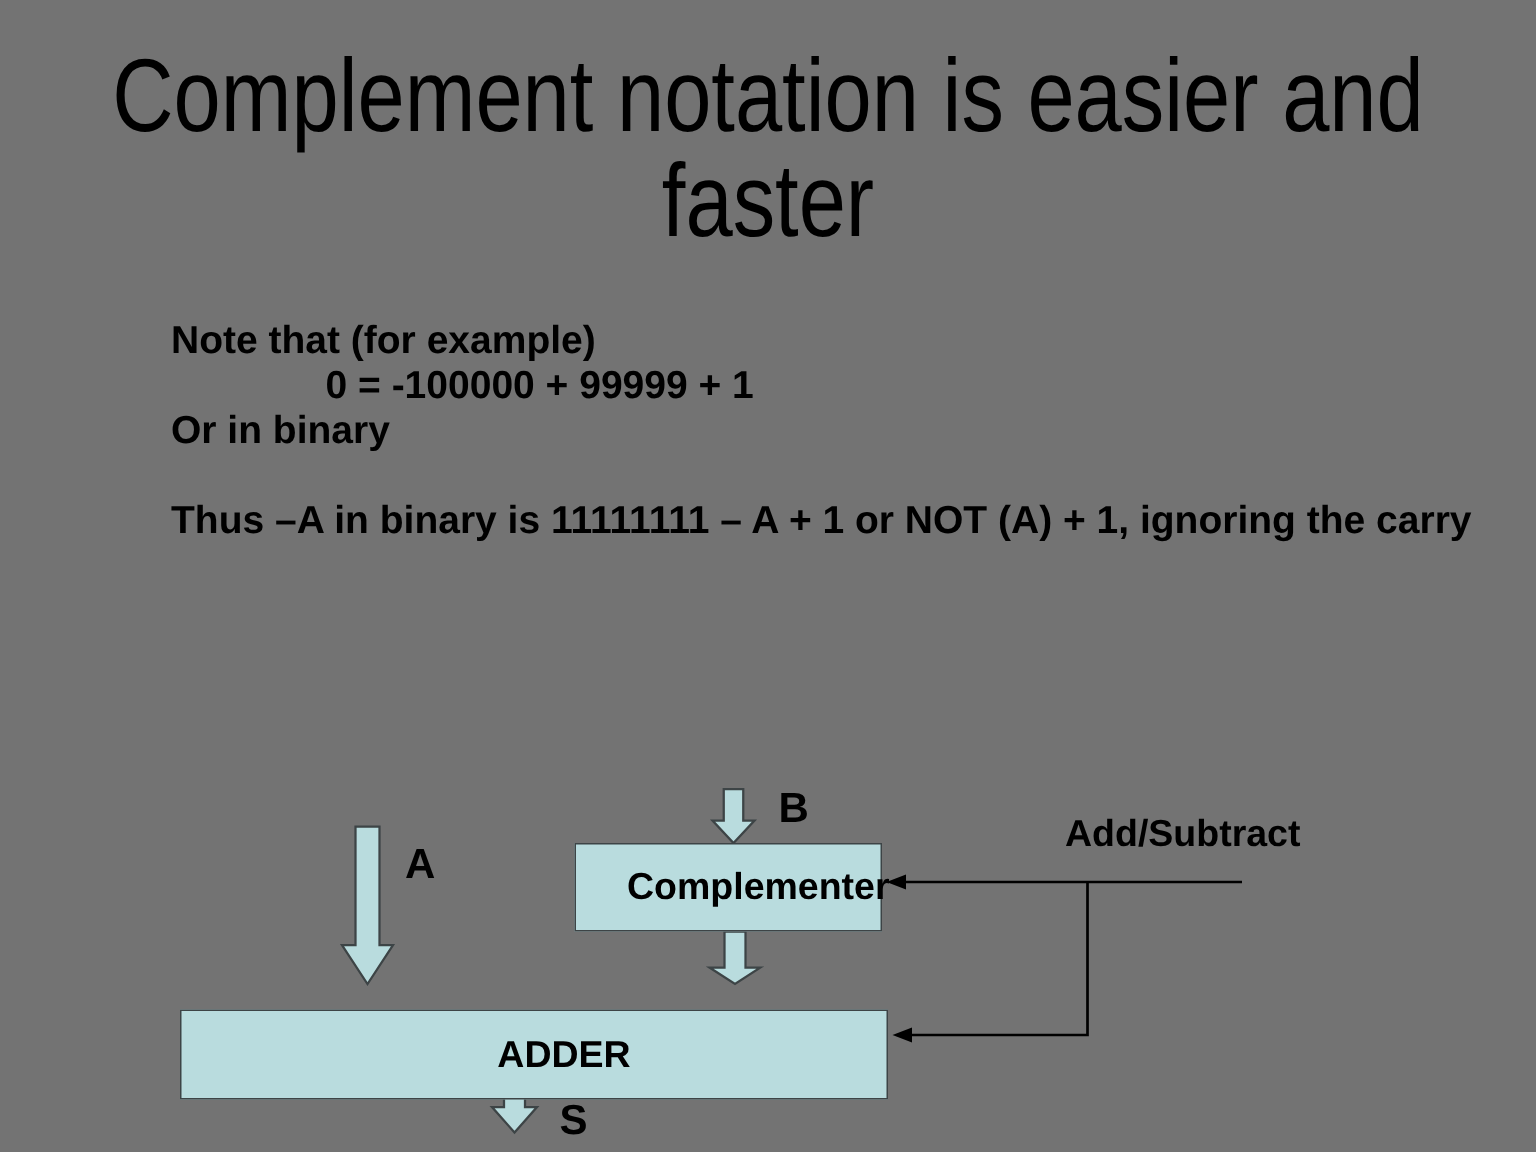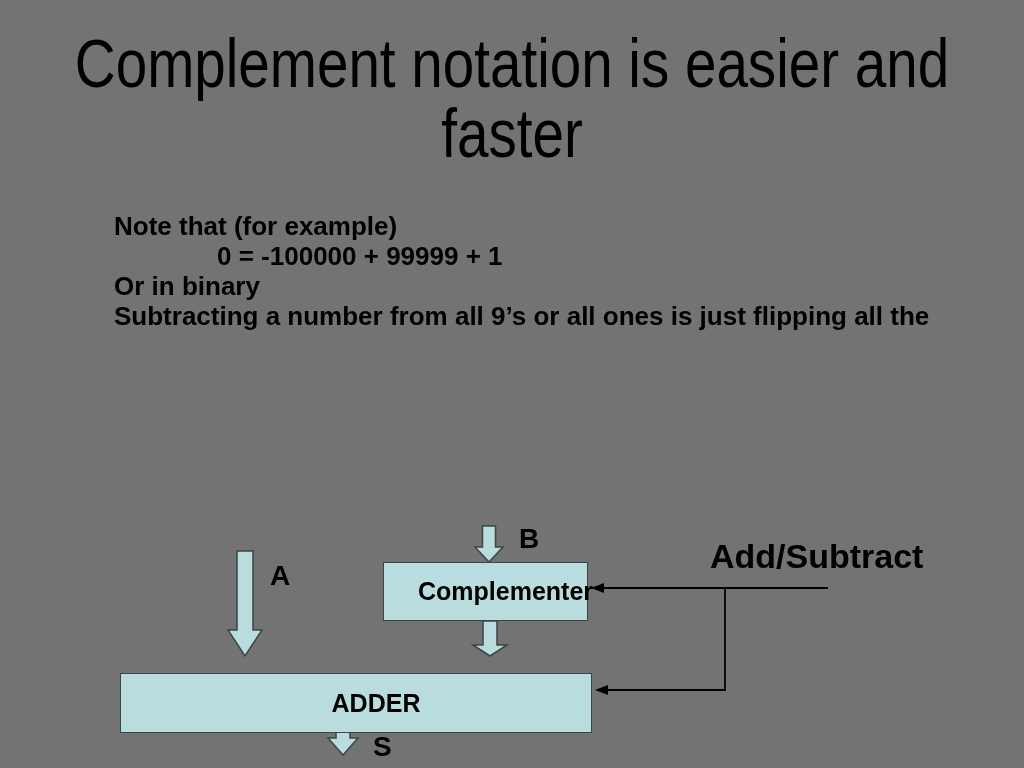--- a/index.html
+++ b/index.html
@@ -64,42 +64,42 @@
   .box.adder        { left: 120px; top: 656px; width: 472px; height: 60px; margin-top: 17px; }
 
   .diag-label {
     position: absolute;
     font-weight: 700;
     white-space: nowrap;
   }
   .label-a { left: 270px; top: 560px; font-size: 28px; line-height: 32px; }
   .label-b { left: 519px; top: 523px; font-size: 28px; line-height: 32px; }
   .label-s { left: 373px; top: 731px; font-size: 28px; line-height: 32px; }
-  .label-addsub { left: 710px; top: 541px; font-size: 34px; line-height: 30px; }
+  .label-addsub { left: 710px; top: 541px; font-size: 25px; line-height: 30px; }
 
   .block-arrow { fill: var(--shape-fill, #B9DCDE); stroke: var(--shape-border, #3d4446); stroke-width: 1.5; }
   .wire { stroke: var(--line-color, #000000); stroke-width: 1.8; fill: none; }
   .wire-head { fill: var(--line-color, #000000); stroke: none; }
 </style>
 </head>
 <body>
 
 <div class="slide">
 
   <div class="title">
     <div>Complement notation is easier and</div>
     <div>faster</div>
   </div>
 
   <div class="body-text">
     <div class="ln">Note that (for example)</div>
     <div class="ln indent">0 = -100000 + 99999 + 1</div>
     <div class="ln">Or in binary</div>
-    <div class="ln">Subtracting a number from all 9’s or all ones is just flipping all the</div>
     <div class="ln"></div>
+    <div class="ln">Thus –A in binary is 11111111 – A + 1 or NOT (A) + 1, ignoring the carry</div>
     <div class="ln"></div>
   </div>
 
   <div class="diagram-layer">
 
     <svg class="wires" width="1024" height="768" viewBox="0 0 1024 768">
 
       <polygon class="block-arrow" points="237,551 253,551 253,630 262,630 245,656 228,630 237,630"></polygon>
       <polygon class="block-arrow" points="482.5,526 495.5,526 495.5,547 503,547 489,562 475,547 482.5,547"></polygon>
       <polygon class="block-arrow" points="483,621 497,621 497,645 507,645 490,656 473,645 483,645"></polygon>

